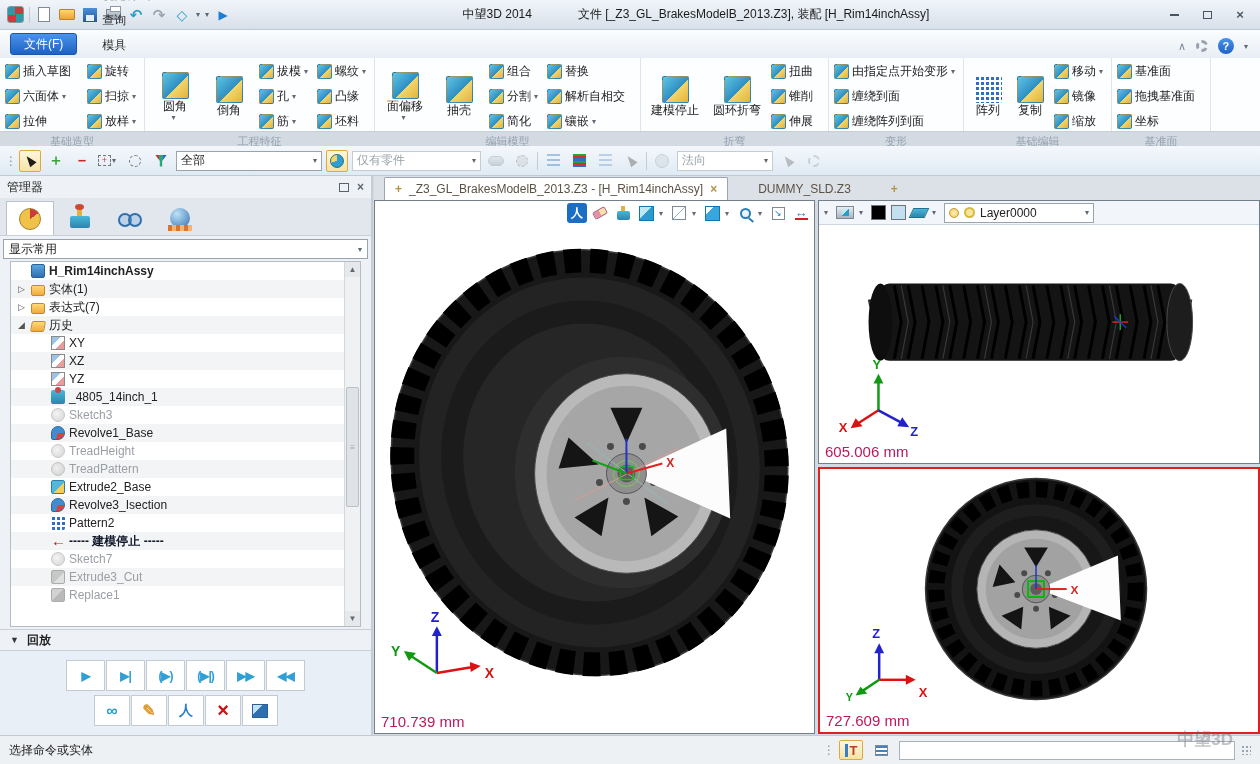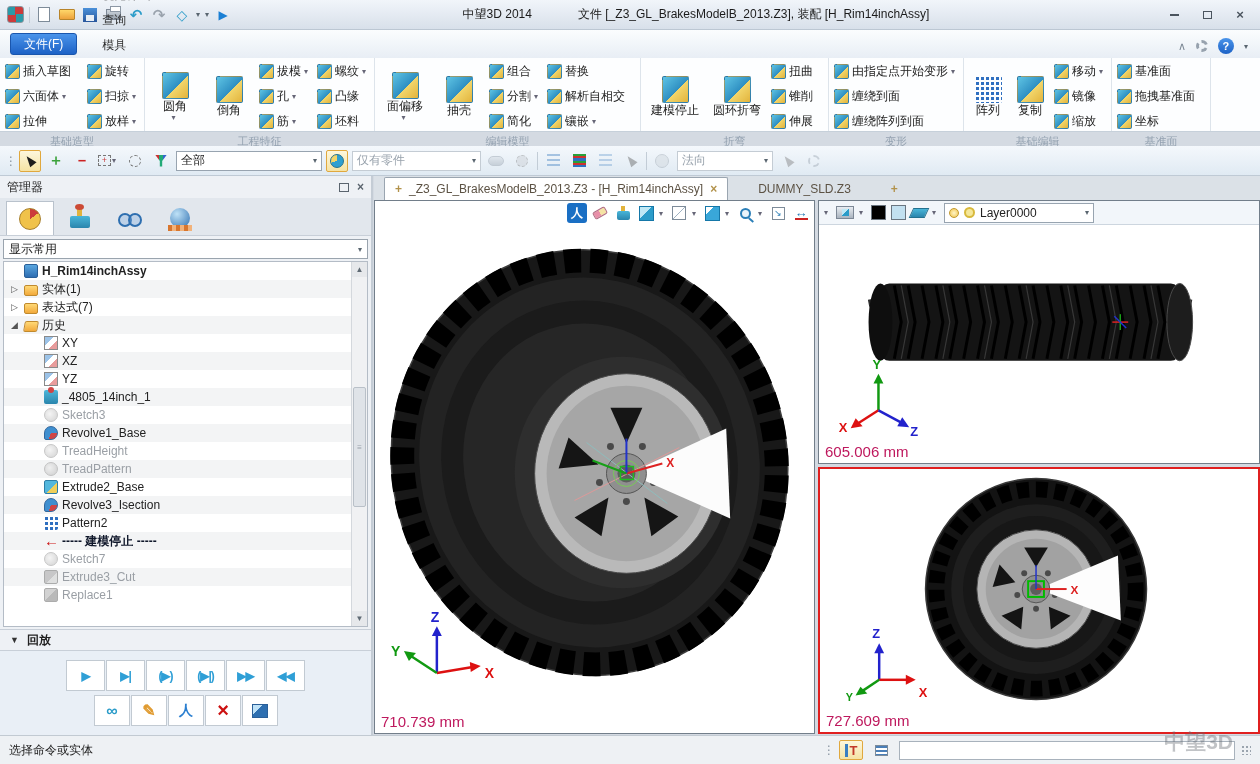--- a/index.html
+++ b/index.html
@@ -91,21 +91,21 @@
   .stampic{width:20px;height:12px;background:linear-gradient(#49b6d9,#2a85ad);border-radius:2px;position:relative;margin-top:8px}
   .stampic:before{content:"";position:absolute;left:7px;top:-8px;width:5px;height:8px;background:#e2b33c}
   .stampic:after{content:"";position:absolute;left:5px;top:-12px;width:9px;height:6px;border-radius:50%;background:#cc4a35}
   .glassic{width:24px;height:10px;position:relative}
   .glassic:before,.glassic:after{content:"";position:absolute;top:0;width:10px;height:10px;border:2px solid #2e6fb0;border-radius:50%;background:rgba(120,170,220,.35)}
   .glassic:before{left:0}.glassic:after{right:0}
   .sphereic{width:20px;height:20px;border-radius:50%;background:radial-gradient(circle at 35% 30%,#bfe2f7,#2e6fb0);position:relative}
   .sphereic:after{content:"";position:absolute;left:-2px;bottom:-3px;width:24px;height:6px;background:repeating-linear-gradient(90deg,#d8762e 0 4px,#f2b27a 4px 8px)}
   .mgr-combo{margin:3px 3px 2px 3px;height:20px;background:#fff;border:1px solid #9aa4ae;display:flex;align-items:center;padding:0 5px}
   .mgr-combo .carrow{margin-left:auto;font-size:8px;color:#5a6670}
-  .tree{flex:1;margin:0 3px;background:#fff;border:1px solid #b4bcc6;position:relative;overflow:hidden}
+  .tree{flex:1;margin:0 10px;background:#fff;border:1px solid #b4bcc6;position:relative;overflow:hidden}
   .tree-inner{position:absolute;left:0;top:0;right:16px;bottom:0;overflow:hidden}
   .trow{display:flex;align-items:center;height:18px;gap:4px;padding-left:5px;white-space:nowrap}
   .trow:nth-child(even){background:#f3f4f5}
   .tarrow{width:11px;font-size:9px;color:#555;text-align:center;flex:none}
   .tlabel{font-size:12px}
   .trow.root .tlabel{font-weight:bold}
   .trow.lvl1{padding-left:25px}
   .trow.gray .tlabel{color:#9a9fa5}
   .trow.gray .ti{filter:grayscale(1);opacity:.55}
   .trow.red .tlabel{color:#0f172a;font-weight:bold}
@@ -169,21 +169,21 @@
   #rbot{margin-top:3px;height:267px;border:2px solid #e02020;background:#fff;position:relative}
 
   
   #statusbar{position:absolute;left:0;bottom:0;right:0;height:29px;background:#eef1f4;border-top:1px solid #c2cad2;display:flex;align-items:center;padding:0 9px;gap:8px}
   #statusbar .rightside{margin-left:auto;display:flex;align-items:center;gap:6px;position:relative}
   .st-btn{width:24px;height:20px;border:1px solid transparent;border-radius:2px;display:flex;align-items:center;justify-content:center}
   .st-btn.hl{border-color:#e0a83e;background:linear-gradient(#fdf7dd,#f5e3a4)}
   .ticon{color:#c23a2a;font-weight:bold;font-size:13px;border-left:3px solid #3a7fc2;padding-left:2px;line-height:13px}
   .listicon{width:13px;height:11px;background:repeating-linear-gradient(#4a7fb8 0 2px,#fff 2px 4px);border:1px solid #7d8b99}
   .cmdline{width:336px;height:19px;border:1px solid #a8b2bc;background:#fff}
-  #watermark{position:absolute;right:18px;top:-12px;font-size:21px;font-weight:bold;color:rgba(100,105,112,.4);pointer-events:none;z-index:9}
+  #watermark{position:absolute;right:18px;top:-12px;font-size:17px;font-weight:bold;color:rgba(100,105,112,.4);pointer-events:none;z-index:9}
   .gripdots{width:10px;height:10px;background:radial-gradient(circle,#9aa4ae 1.3px,rgba(0,0,0,0) 1.5px);background-size:4px 4px}
 </style>
 </head>
 <body>
 
 <div id="titlebar">
   <span class="qa">
       <span class="logo"></span>
     </span>
   <span class="qa-sep"></span>

